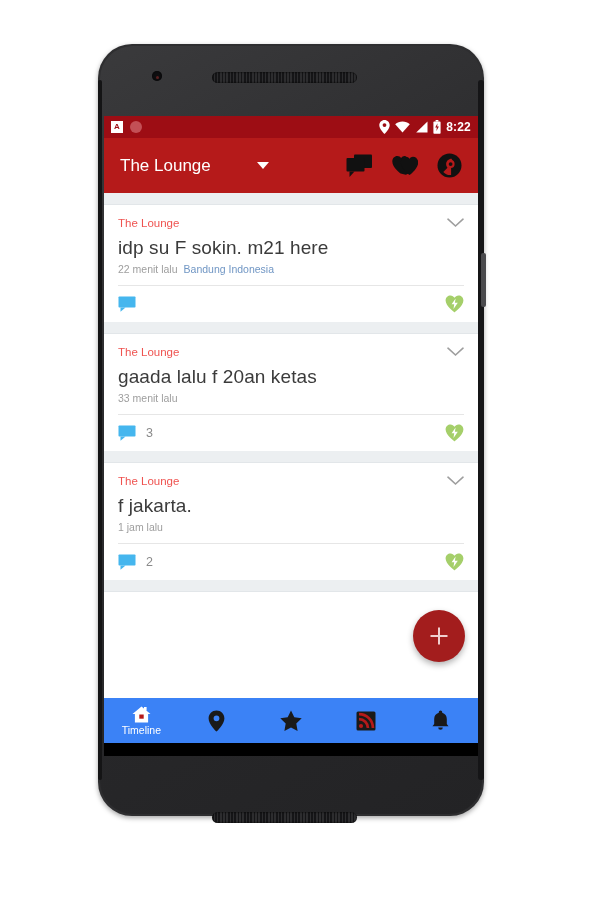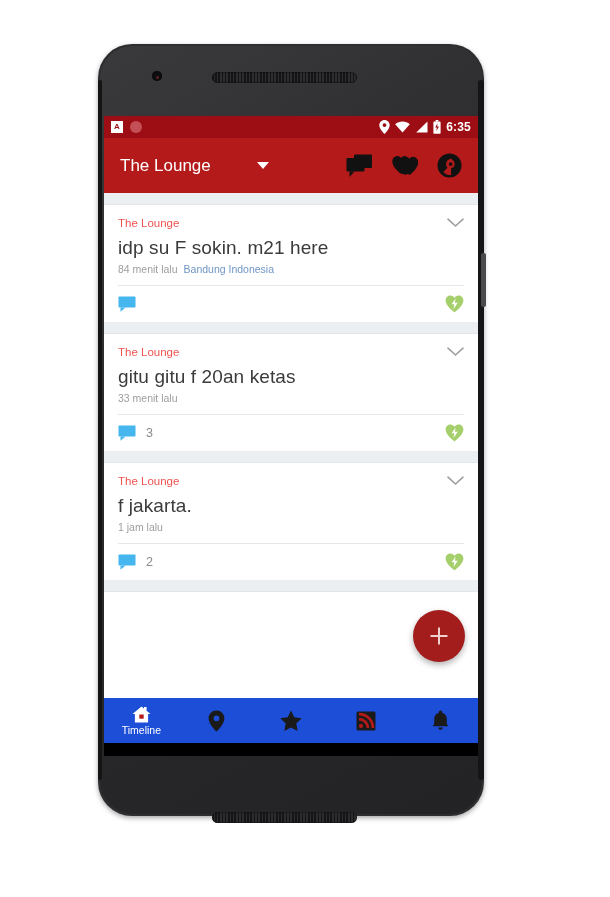--- a/index.html
+++ b/index.html
@@ -263,21 +263,21 @@
     display: flex;
     align-items: center;
     justify-content: center;
     box-shadow: 0 3px 6px rgba(0,0,0,0.3);
     cursor: pointer;
   }
 
   
   .bottom-nav {
     height: 45px;
-    background: #1d4ed8;
+    background: #3b82f6;
     display: flex;
     align-items: center;
   }
   .nav-item {
     flex: 1;
     display: flex;
     flex-direction: column;
     align-items: center;
     justify-content: center;
     gap: 1px;
@@ -330,21 +330,21 @@
           <path d="M7.5 11.5L0.2 3.2C2.2 1.4 4.7 0.4 7.5 0.4s5.3 1 7.3 2.8L7.5 11.5z" fill="#ffffff"></path>
         </svg>
         <svg class="sb-ico" width="13" height="12" viewBox="0 0 13 12">
           <path d="M12.5 0.5v11H1.2z" fill="#ffffff"></path>
         </svg>
         <svg class="sb-ico" width="8" height="14" viewBox="0 0 8 14">
           <rect x="2.6" y="0" width="2.8" height="1.6" fill="#ffffff"></rect>
           <rect x="0.4" y="1.6" width="7.2" height="12.2" rx="0.8" fill="#ffffff"></rect>
           <path d="M4.5 3.2l-2.3 4.3h1.6l-0.4 3.4 2.5-4.5H4.2z" fill="#9d0d14"></path>
         </svg>
-        <div class="sb-time">6:35</div>
+        <div class="sb-time">8:22</div>
       </div>
     </div>
 
     <div class="toolbar">
       <div class="toolbar-title">The Lounge</div>
       <div class="toolbar-caret"></div>
       <div class="toolbar-actions">
         <svg class="ti" width="27" height="24" viewBox="0 0 27 24">
           <rect x="8" y="0.5" width="18" height="13.5" rx="1" fill="#111111"></rect>
           <rect x="0.5" y="4" width="18" height="13.5" rx="1" fill="#111111"></rect>
@@ -369,21 +369,21 @@
 
       <div class="card">
         <div class="card-head">
           <div class="card-channel">The Lounge</div>
           <svg class="card-chevron" width="17" height="10" viewBox="0 0 17 10">
             <path d="M1 1.2L8.5 8 16 1.2" stroke="#9e9e9e" stroke-width="1.6" fill="none" stroke-linecap="round"></path>
           </svg>
         </div>
         <div class="card-body">idp su F sokin. m21 here</div>
         <div class="card-meta">
-          <span>84 menit lalu</span><span class="loc">Bandung Indonesia</span>
+          <span>22 menit lalu</span><span class="loc">Bandung Indonesia</span>
         </div>
         <div class="card-foot">
           <div class="foot-left">
             <svg width="18" height="16" viewBox="0 0 18 16">
               <rect x="0.5" y="0.5" width="17" height="11" rx="0.8" fill="#45b6ee"></rect>
               <path d="M2.5 11.5h5l-5 4.2z" fill="#45b6ee"></path>
             </svg>
             <span class="foot-count"></span>
           </div>
           <div class="foot-right">
@@ -397,21 +397,21 @@
 
       <div class="gap"></div>
 
       <div class="card">
         <div class="card-head">
           <div class="card-channel">The Lounge</div>
           <svg class="card-chevron" width="17" height="10" viewBox="0 0 17 10">
             <path d="M1 1.2L8.5 8 16 1.2" stroke="#9e9e9e" stroke-width="1.6" fill="none" stroke-linecap="round"></path>
           </svg>
         </div>
-        <div class="card-body">gitu gitu f 20an ketas</div>
+        <div class="card-body">gaada lalu f 20an ketas</div>
         <div class="card-meta">
           <span>33 menit lalu</span><span class="loc"></span>
         </div>
         <div class="card-foot">
           <div class="foot-left">
             <svg width="18" height="16" viewBox="0 0 18 16">
               <rect x="0.5" y="0.5" width="17" height="11" rx="0.8" fill="#45b6ee"></rect>
               <path d="M2.5 11.5h5l-5 4.2z" fill="#45b6ee"></path>
             </svg>
             <span class="foot-count">3</span>

